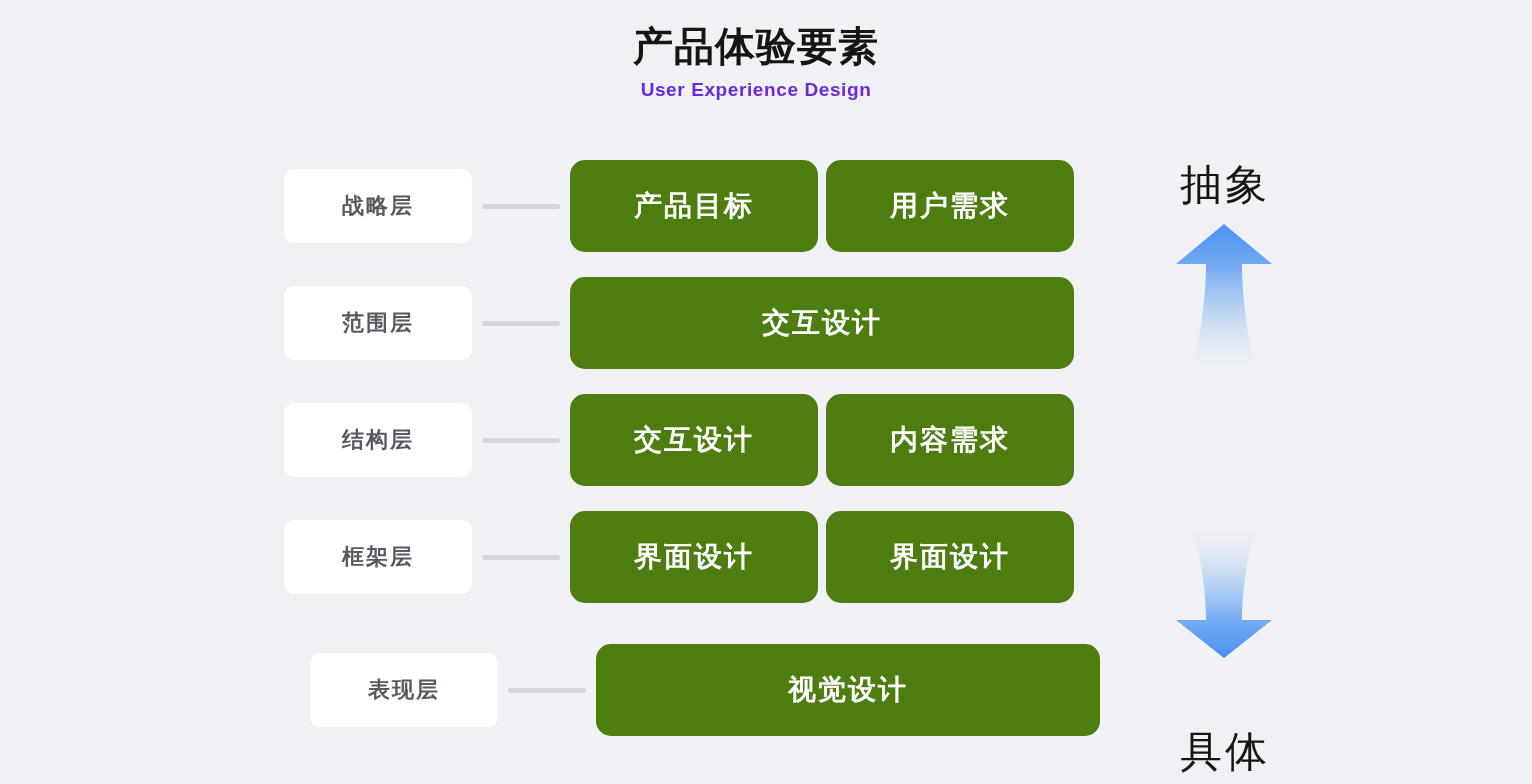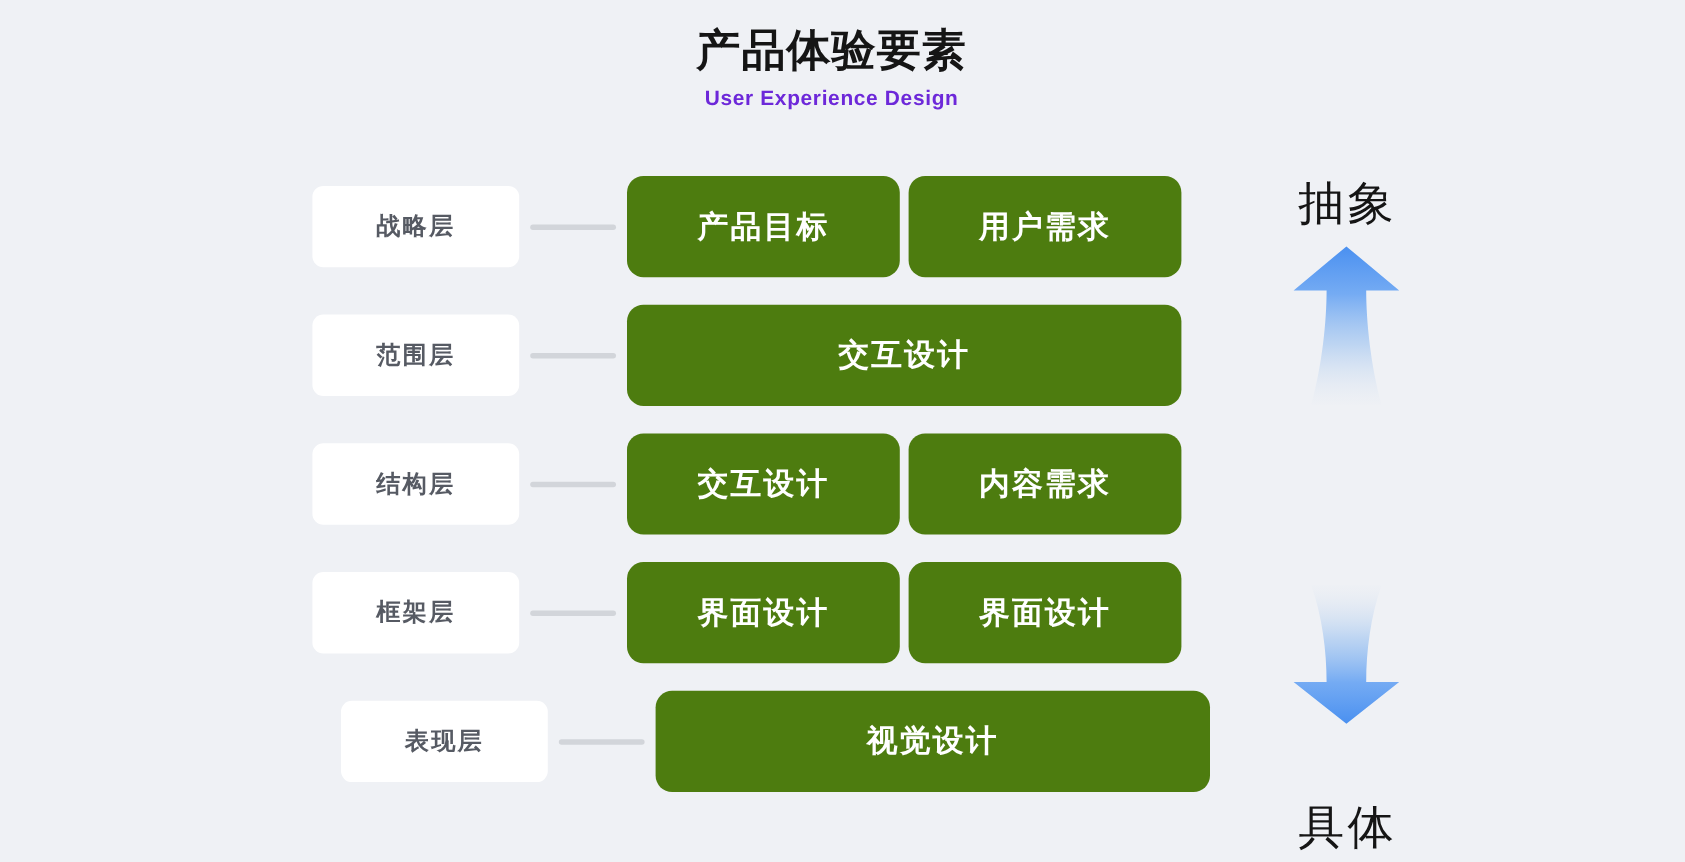--- a/index.html
+++ b/index.html
@@ -195,21 +195,21 @@
     </div>
     <div class="connector">
         <i></i>
       </div>
     <div class="cards">
       <div class="card">界面设计</div>
       <div class="card">界面设计</div>
     </div>
   </div>
 
-  <div class="row" style="top:468px;padding-left:26px;">
+  <div class="row" style="top:484px;padding-left:26px;">
     <div class="layer-label">
       <span>表现层</span>
     </div>
     <div class="connector">
         <i></i>
       </div>
     <div class="cards">
       <div class="card wide">视觉设计</div>
     </div>
   </div>

